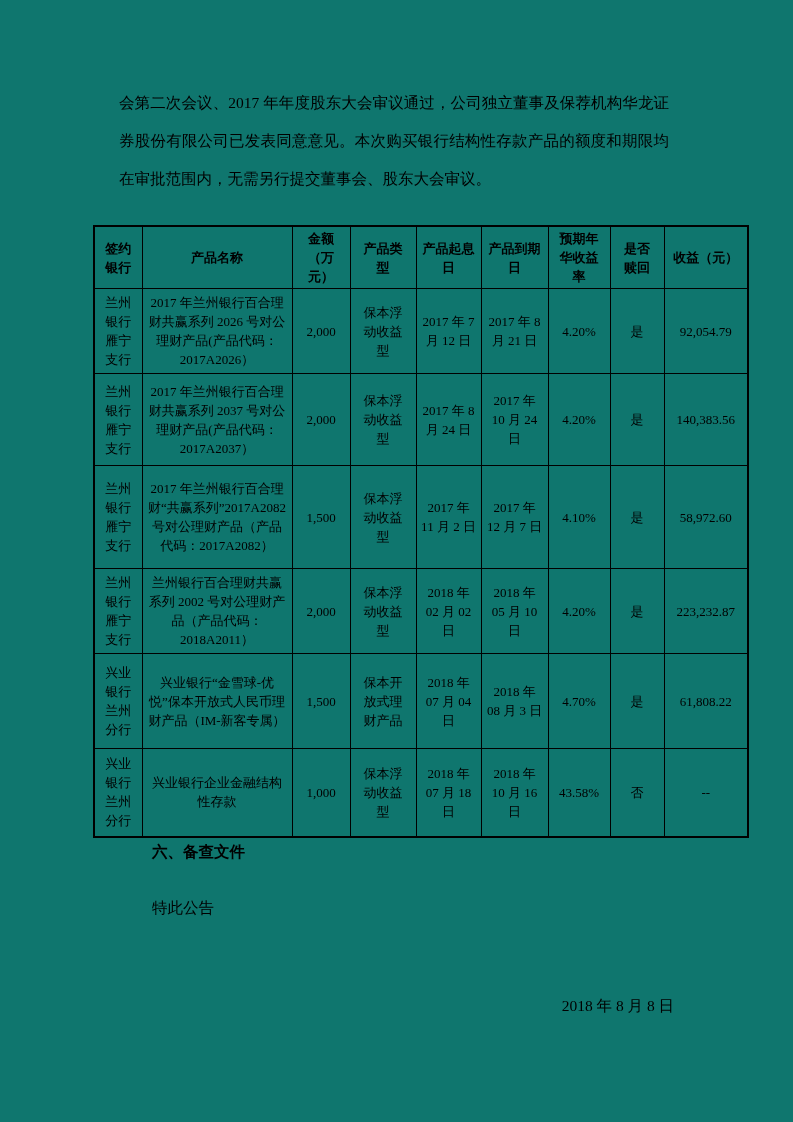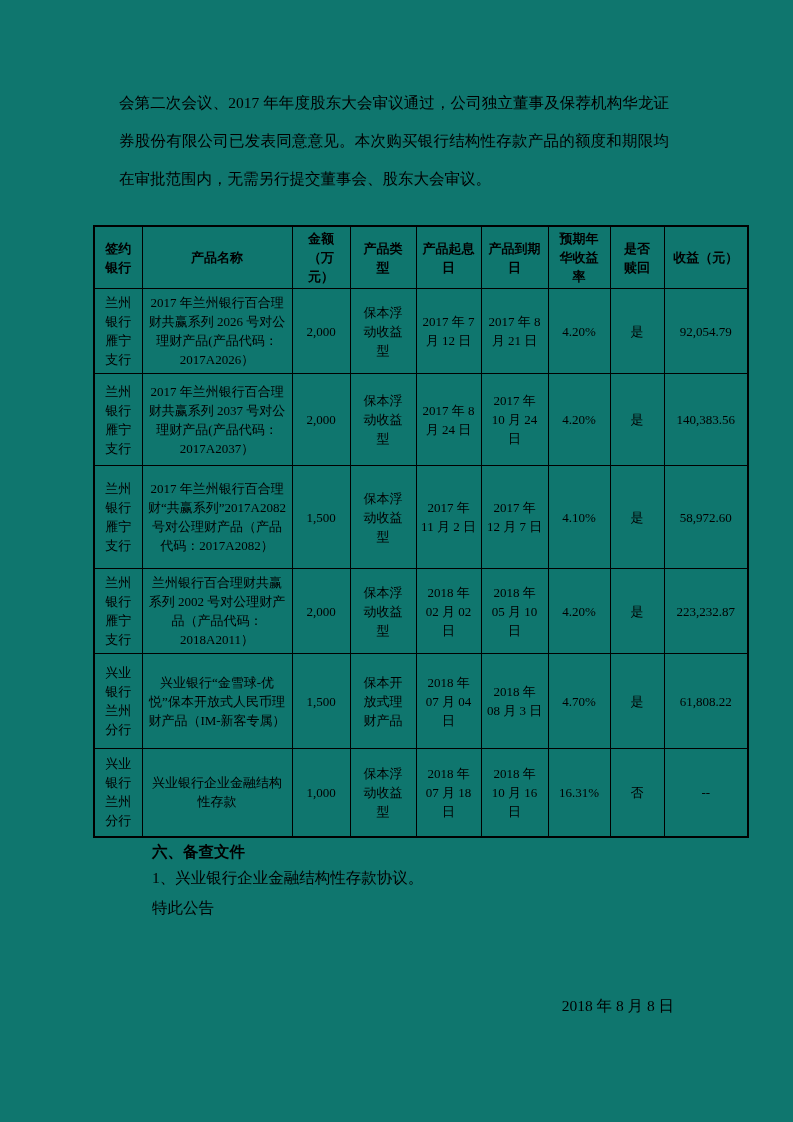--- a/index.html
+++ b/index.html
@@ -181,29 +181,28 @@
         <td>是</td>
         <td>61,808.22</td>
       </tr>
       <tr class="r6">
         <td>兴业银行兰州分行</td>
         <td>兴业银行企业金融结构性存款</td>
         <td>1,000</td>
         <td>保本浮动收益型</td>
         <td>2018 年 07 月 18 日</td>
         <td>2018 年 10 月 16 日</td>
-        <td>16.31%</td>
+        <td>43.58%</td>
         <td>否</td>
         <td>--</td>
       </tr>
     </tbody>
   </table>
 
   <h2 class="sec sec6">六、备查文件</h2>
 
-  <p class="item">1、兴业银行企业金融结构性存款协议。</p>
 
   <p class="closing">特此公告</p>
 
 
   <p class="sig sig-date">2018 年 8 月 8 日</p>
 
 </div>
 
 </body></html>

